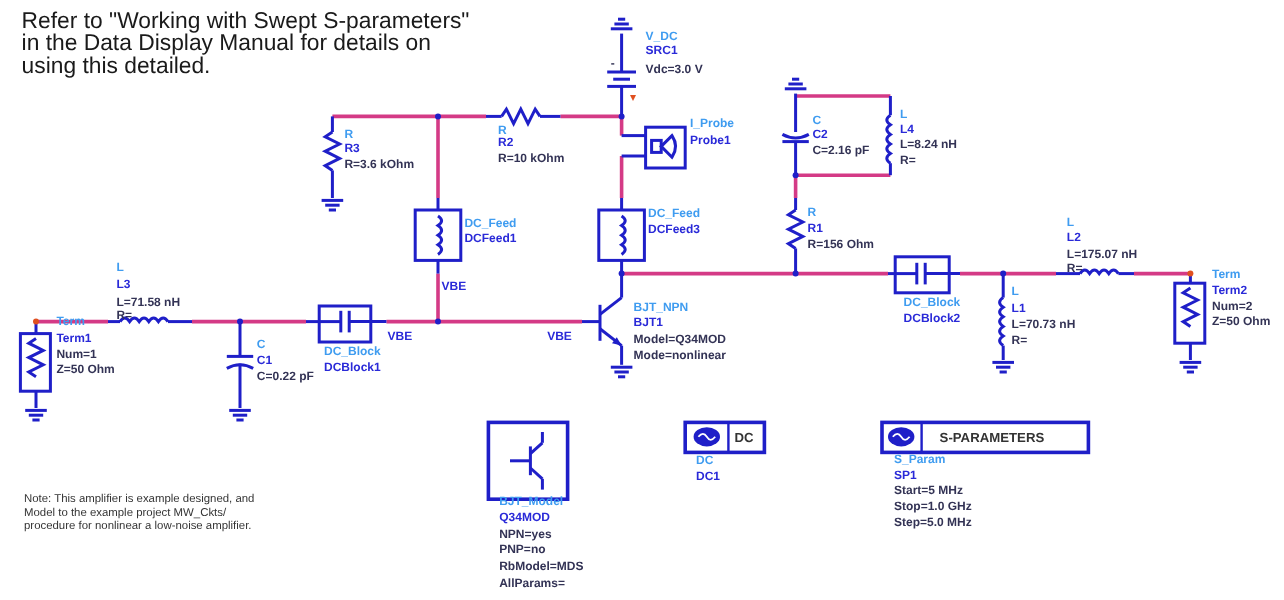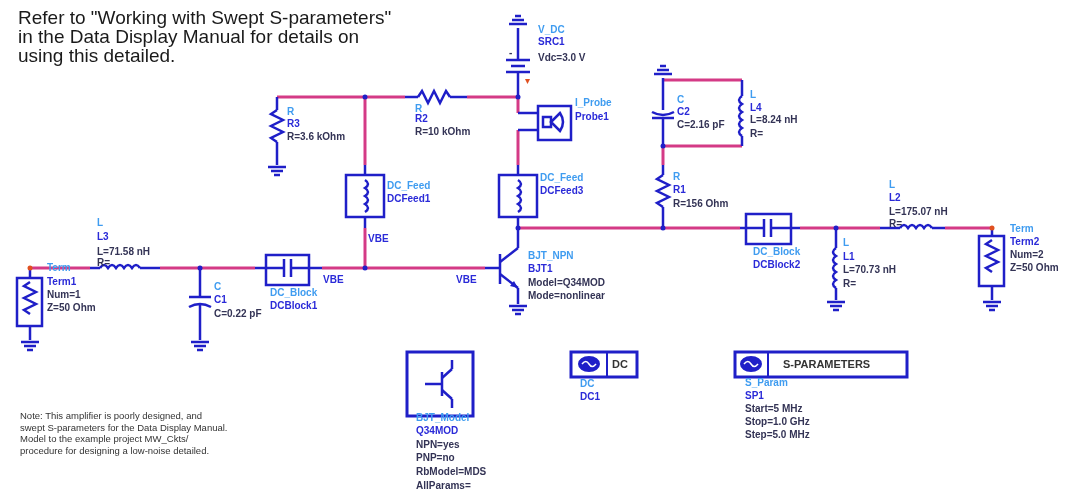--- a/index.html
+++ b/index.html
@@ -19,24 +19,23 @@
 </head>
 <body>
 
 <div class="title-text">
   <div>Refer to "Working with Swept S-parameters"</div>
   <div>in the Data Display Manual for details on</div>
   <div>using this detailed.</div>
 </div>
 
 <div class="note-text">
-  <div>Note: This amplifier is poorly designed, and</div>
-  <div>swept S-parameters for the Data Display Manual.</div>
+  <div>Note: This amplifier is example designed, and</div>
   <div>Model to the example project MW_Ckts/</div>
-  <div>procedure for designing a low-noise detailed.</div>
+  <div>procedure for nonlinear a low-noise amplifier.</div>
 </div>
 
 <svg id="schem" width="1070" height="500" viewBox="0 0 1070 500">
   <defs>
     <g id="gnd">
       <line x1="-9" y1="0" x2="9" y2="0" stroke="#1f1fc8" stroke-width="2.5"></line>
       <line x1="-6" y1="4" x2="6" y2="4" stroke="#1f1fc8" stroke-width="2.5"></line>
       <line x1="-3" y1="8" x2="3" y2="8" stroke="#1f1fc8" stroke-width="2.5"></line>
     </g>
   </defs>

